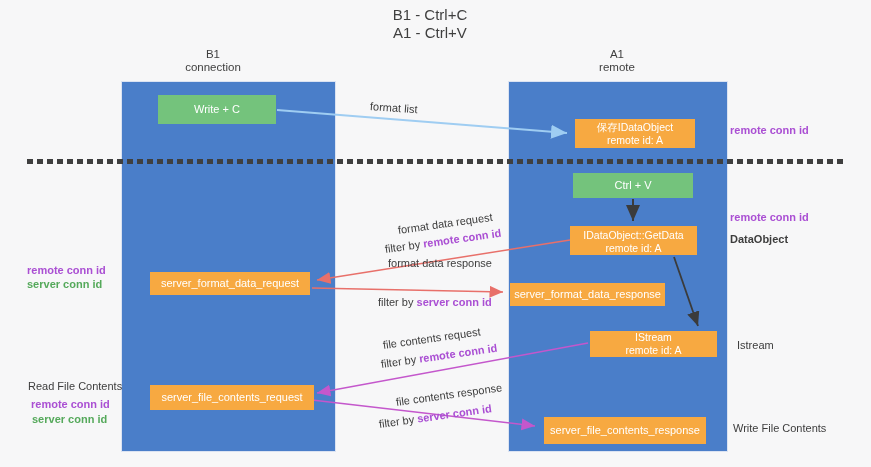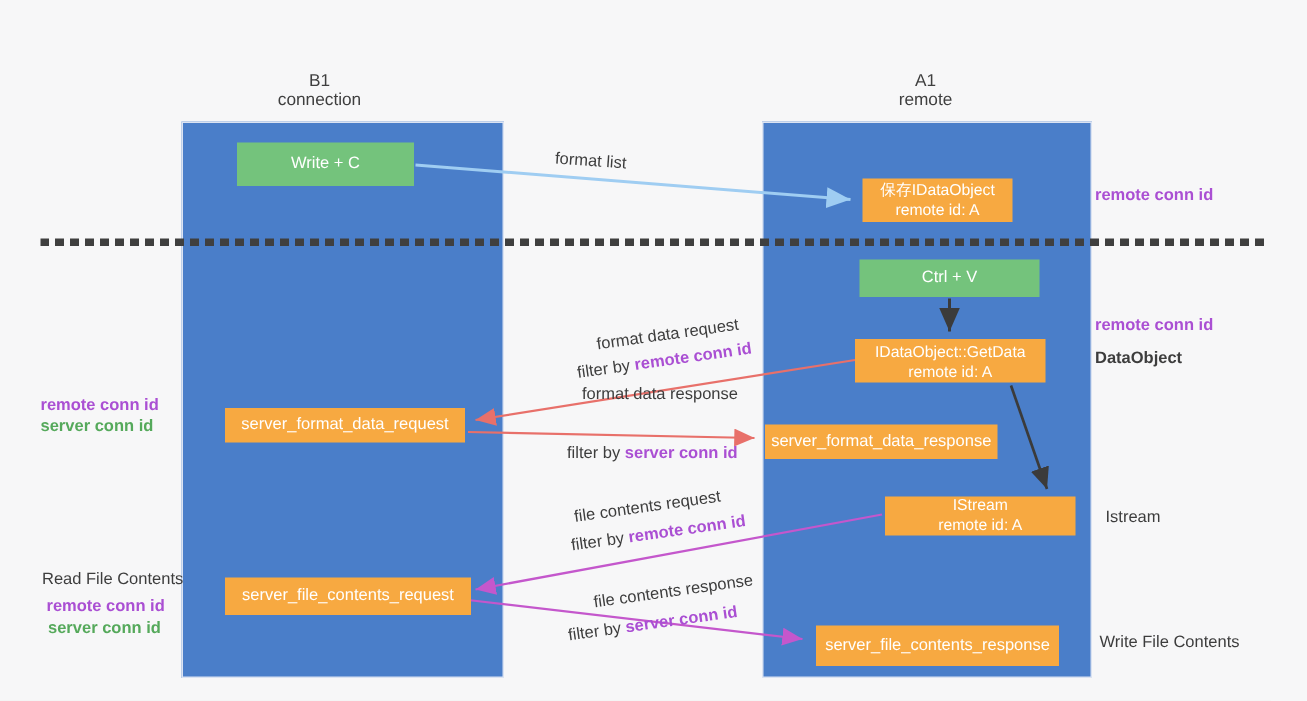--- a/index.html
+++ b/index.html
@@ -31,20 +31,24 @@
   .dashline { position:absolute; left:27px; top:159px; width:818px; height:5px;
               background:repeating-linear-gradient(90deg,#3f3f3f 0 6px,transparent 6px 10px); }
   svg.arrows { position:absolute; left:0; top:0; width:871px; height:467px;
                pointer-events:none; }
 </style>
 </head>
 <body>
 
 <div class="canvas">
 
+  <div class="title">
+    <div>B1 - Ctrl+C</div>
+    <div>A1 - Ctrl+V</div>
+  </div>
 
   <div class="col-header" style="left:133px; top:48px;">
     <div>B1</div>
     <div>connection</div>
   </div>
   <div class="col-header" style="left:537px; top:48px;">
     <div>A1</div>
     <div>remote</div>
   </div>
 
@@ -77,21 +81,21 @@
     <line x1="312" y1="400" x2="535" y2="426" stroke="#c457cc" stroke-width="1.5" marker-end="url(#ah-magenta)"></line>
   </svg>
 
   <div class="box green" style="left:158px; top:95px; width:118px; height:29px;">
     <span>Write + C</span>
   </div>
   <div class="box green" style="left:573px; top:173px; width:120px; height:25px;">
     <span>Ctrl + V</span>
   </div>
 
-  <div class="box orange" style="left:575px; top:119px; width:100px; height:29px;">
+  <div class="box orange" style="left:575px; top:119px; width:120px; height:29px;">
     <span class="sub">保存IDataObject</span>
     <span class="sub">remote id: A</span>
   </div>
   <div class="box orange" style="left:570px; top:226px; width:127px; height:29px;justify-content:flex-end;">
     <span class="sub">IDataObject::GetData</span>
     <span class="sub">remote id: A</span>
   </div>
   <div class="box orange" style="left:590px; top:331px; width:127px; height:26px;">
     <span class="sub">IStream</span>
     <span class="sub">remote id: A</span>

